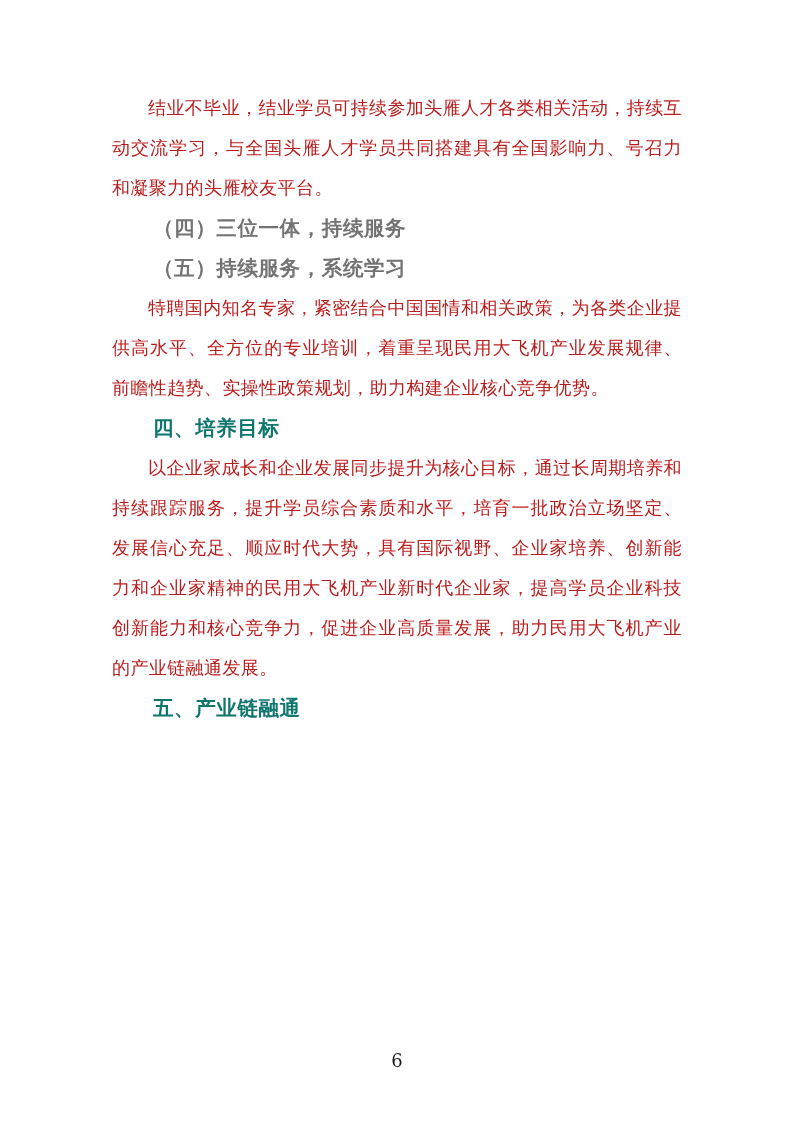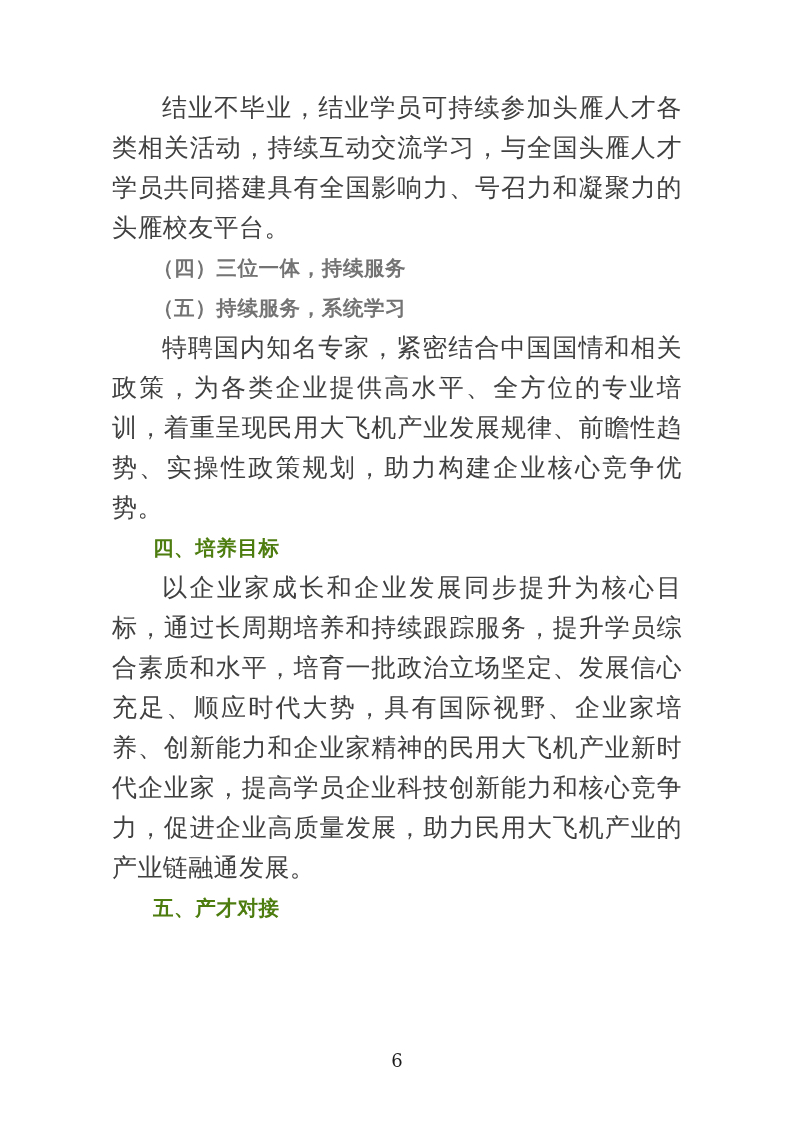--- a/index.html
+++ b/index.html
@@ -22,38 +22,38 @@
     width: 794px;
     height: 1123px;
     box-sizing: border-box;
     padding: 88px 112px 60px 112px;
   }
   .doc-body {
     width: 100%;
   }
   p.para {
     margin: 0;
-    font-size: 25px;
+    font-size: 18px;
     line-height: 40px;
     text-align: justify;
     text-justify: inter-ideograph;
     text-indent: 2em;
     letter-spacing: 0.4px;
     font-family: "DejaVu Serif", "Liberation Serif", serif;
-    color: #404040;
+    color: #b91c1c;
   }
   p.heading {
     margin: 0;
     font-size: 20.5px;
     line-height: 40px;
     text-indent: 2em;
     font-weight: bold;
     letter-spacing: 0.6px;
     font-family: "DejaVu Sans", "Liberation Sans", sans-serif;
-    color: #4d7c0f;
+    color: #0f766e;
   }
   p.subheading {
     margin: 0;
     font-size: 20.5px;
     line-height: 40px;
     text-indent: 2em;
     font-weight: bold;
     letter-spacing: 0.6px;
     font-family: "DejaVu Sans", "Liberation Sans", sans-serif;
     color: #737373;
@@ -81,18 +81,18 @@
 
 
     <p class="subheading">（五）持续服务，系统学习</p>
 
     <p class="para">特聘国内知名专家，紧密结合中国国情和相关政策，为各类企业提供高水平、全方位的专业培训，着重呈现民用大飞机产业发展规律、前瞻性趋势、实操性政策规划，助力构建企业核心竞争优势。</p>
 
     <p class="heading">四、培养目标</p>
 
     <p class="para">以企业家成长和企业发展同步提升为核心目标，通过长周期培养和持续跟踪服务，提升学员综合素质和水平，培育一批政治立场坚定、发展信心充足、顺应时代大势，具有国际视野、企业家培养、创新能力和企业家精神的民用大飞机产业新时代企业家，提高学员企业科技创新能力和核心竞争力，促进企业高质量发展，助力民用大飞机产业的产业链融通发展。</p>
 
-    <p class="heading">五、产才对接</p>
+    <p class="heading">五、产业链融通</p>
 
   </div>
 </div>
 
 <div class="page-number">6</div>
 
 </body></html>

